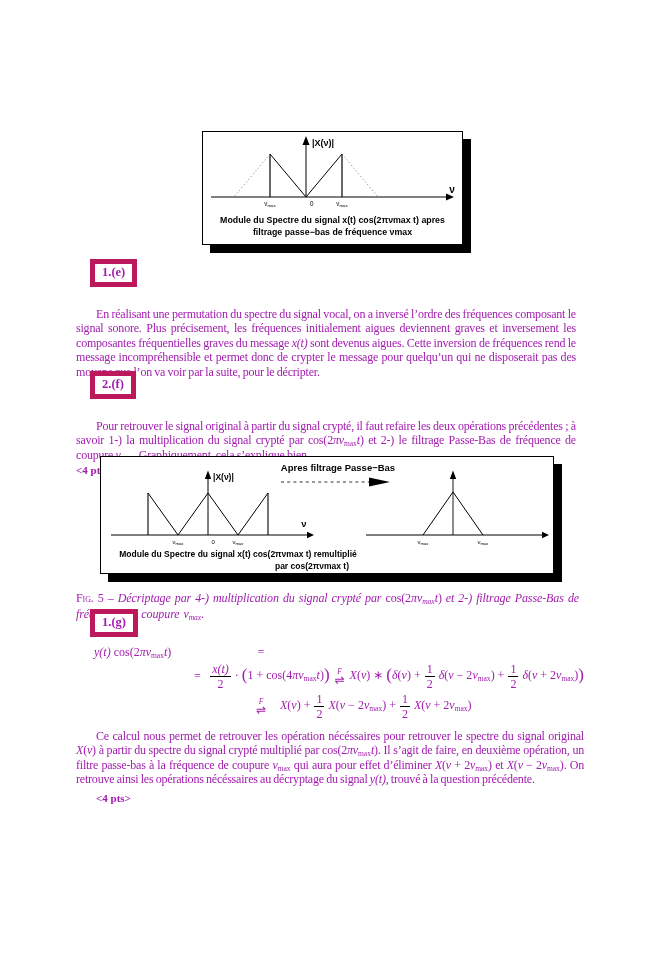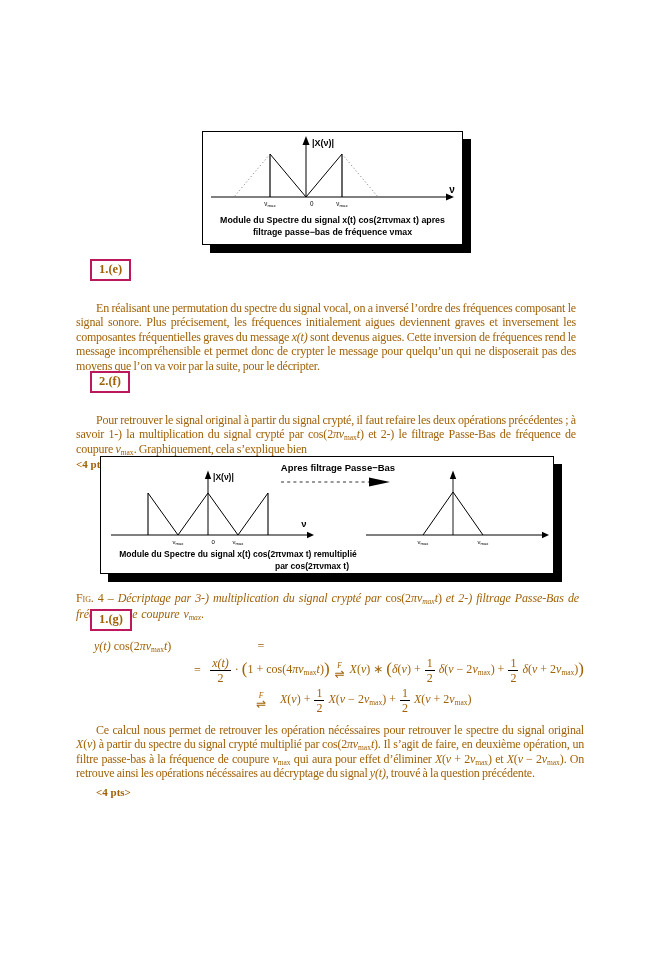--- a/index.html
+++ b/index.html
@@ -1,24 +1,24 @@
 <!DOCTYPE html>
 <html><head>
 <meta charset="utf-8">
 <title>Document</title>
 <style>
   html,body{margin:0;padding:0;background:#ffffff;}
   .page{
     position:relative;width:660px;height:823px;background:#ffffff;
-    font-family:"Liberation Serif",serif;color:#a16207;overflow:hidden;
+    font-family:"Liberation Serif",serif;color:#a21caf;overflow:hidden;
   }
   
   .sec{position:absolute;width:500px;}
   .boxlabel{
-    display:inline-block;border:2px solid #be185d;padding:1px 7px 2px 7px;
+    display:inline-block;border:5px solid #be185d;padding:1px 7px 2px 7px;
     font-weight:bold;font-size:12.5px;margin-left:14px;background:#fff;
   }
   .para{
     margin-top:20px;font-size:12px;line-height:14.4px;text-align:justify;
     letter-spacing:-0.2px;word-spacing:-0.5px;
   }
   .para{text-indent:20px;}
   .pts{font-weight:bold;font-size:11px;margin-top:2px;}
   .pts.indent{margin-left:20px;}
   .mi{font-style:italic;}
@@ -127,21 +127,21 @@
       <line x1="322" y1="78" x2="352" y2="35" stroke="#000" stroke-width="1"></line>
       <line x1="352" y1="35" x2="382" y2="78" stroke="#000" stroke-width="1"></line>
       <text x="322" y="87" font-family="Liberation Sans,sans-serif" font-size="6" text-anchor="middle"><tspan>ν</tspan><tspan font-size="4.2" dy="1">max</tspan></text>
       <text x="382" y="87" font-family="Liberation Sans,sans-serif" font-size="6" text-anchor="middle"><tspan>ν</tspan><tspan font-size="4.2" dy="1">max</tspan></text>
 
       <text x="137" y="100" font-family="Liberation Sans,sans-serif" font-size="8.5" font-weight="bold" text-anchor="middle">Module du Spectre du signal x(t) cos(2πνmax t) remultiplié</text>
       <text x="211" y="112" font-family="Liberation Sans,sans-serif" font-size="8.5" font-weight="bold" text-anchor="middle">par cos(2πνmax t)</text>
     </svg>
   </div>
 
-  <div class="fig-caption"><span class="sc">Fig. 4</span><span> – Décriptage par 3-) multiplication du signal crypté par </span><span class="rm">cos(2</span><span class="mi">πν</span><sub>max</sub><span class="mi">t</span><span class="rm">)</span><span> et 2-) filtrage Passe-Bas de fréquence de coupure </span><span class="mi">ν</span><sub>max</sub><span>.</span></div>
+  <div class="fig-caption"><span class="sc">Fig. 5</span><span> – Décriptage par 4-) multiplication du signal crypté par </span><span class="rm">cos(2</span><span class="mi">πν</span><sub>max</sub><span class="mi">t</span><span class="rm">)</span><span> et 2-) filtrage Passe-Bas de fréquence de coupure </span><span class="mi">ν</span><sub>max</sub><span>.</span></div>
 
   <div class="sec" style="left:76px;top:609px;width:508px;">
     <span class="boxlabel">1.(g)</span>
 
     <div class="mathblock">
       <div class="mathrow">
         <span class="m-lhs"><span class="mi">y(t)</span><span> cos(2</span><span class="mi">πν</span><sub>max</sub><span class="mi">t</span><span>)</span></span>
         <span class="m-rel"><span>=</span></span>
       </div>
       <div class="mathrow">

